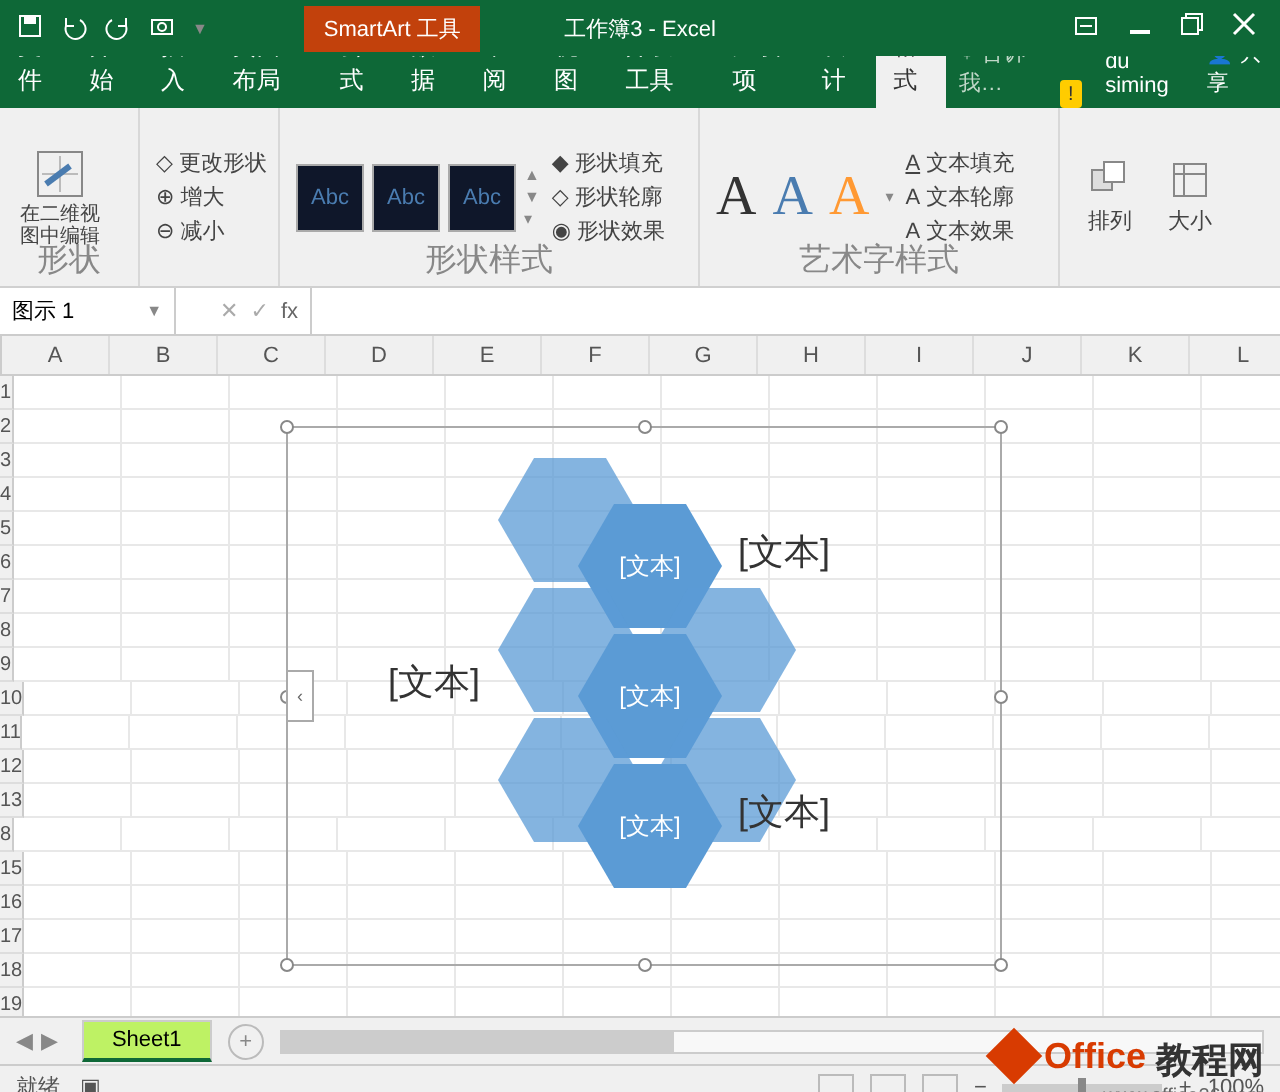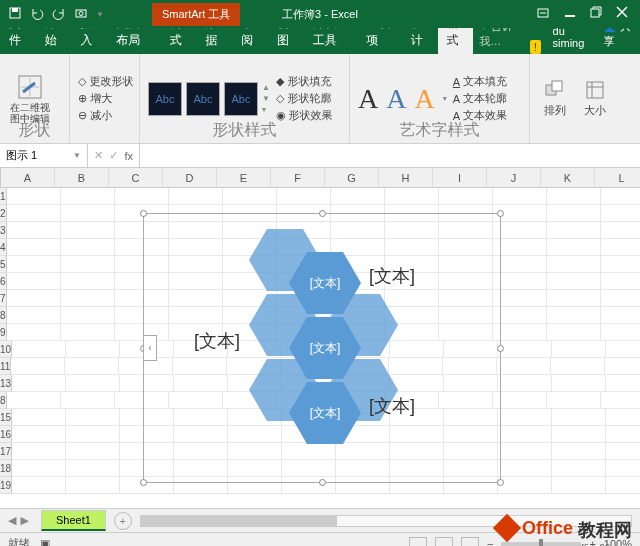--- a/index.html
+++ b/index.html
@@ -23,21 +23,21 @@
 .gcontent{flex:1;display:flex;align-items:center;gap:6px;}
 .bigbtn{display:flex;flex-direction:column;align-items:center;justify-content:center;width:44px;gap:2px;}
 .stack{display:flex;flex-direction:column;gap:2px;justify-content:center;}
 .smbtn{display:flex;align-items:center;gap:3px;white-space:nowrap;}
 .abcbox{width:34px;height:34px;border:1px solid #aaa;background:#0f172a;display:flex;align-items:center;justify-content:center;font-size:11px;color:#4a7cb0;}
 .dropdown{font-size:8px;color:#888;}
 .Abtn{font-size:28px;font-family:serif;}
 .Abtn.A1{color:#333;}
 .Abtn.A2{color:#4a7cb0;}
 .Abtn.A3{color:#ff9933;}
-.formulabar{height:24px;border-bottom:1px solid #ccc;display:flex;align-items:center;font-size:11px;}
+.formulabar{height:24px;border-bottom:1px solid #ccc;display:flex;align-items:center;font-size:11px;gap:16px;}
 .namebox{width:88px;border-right:1px solid #ccc;padding:0 6px;height:100%;display:flex;align-items:center;}
 .fxbtns{display:flex;align-items:center;gap:6px;padding:0 6px;border-right:1px solid #ccc;height:100%;}
 .fx{color:#666;}
 .fxinput{flex:1;padding:0 6px;}
 .grid{position:relative;height:340px;overflow:hidden;}
 .colhdr{display:flex;height:20px;background:#f0f0f0;border-bottom:1px solid #ccc;}
 .corner{width:28px;border-right:1px solid #ccc;}
 .ch{flex:0 0 54px;border-right:1px solid #ddd;text-align:center;font-size:11px;color:#555;line-height:20px;}
 .rows{position:relative;}
 .row{display:flex;height:17px;}
@@ -428,20 +428,35 @@
         <div class="cell"></div>
         <div class="cell"></div>
         <div class="cell"></div>
         <div class="cell"></div>
         <div class="cell"></div>
         <div class="cell"></div>
         <div class="cell"></div>
         <div class="cell"></div>
       </div>
       <div class="row">
+        <div class="rh">12</div>
+        <div class="cell"></div>
+        <div class="cell"></div>
+        <div class="cell"></div>
+        <div class="cell"></div>
+        <div class="cell"></div>
+        <div class="cell"></div>
+        <div class="cell"></div>
+        <div class="cell"></div>
+        <div class="cell"></div>
+        <div class="cell"></div>
+        <div class="cell"></div>
+        <div class="cell"></div>
+      </div>
+      <div class="row">
         <div class="rh">13</div>
         <div class="cell"></div>
         <div class="cell"></div>
         <div class="cell"></div>
         <div class="cell"></div>
         <div class="cell"></div>
         <div class="cell"></div>
         <div class="cell"></div>
         <div class="cell"></div>
         <div class="cell"></div>

